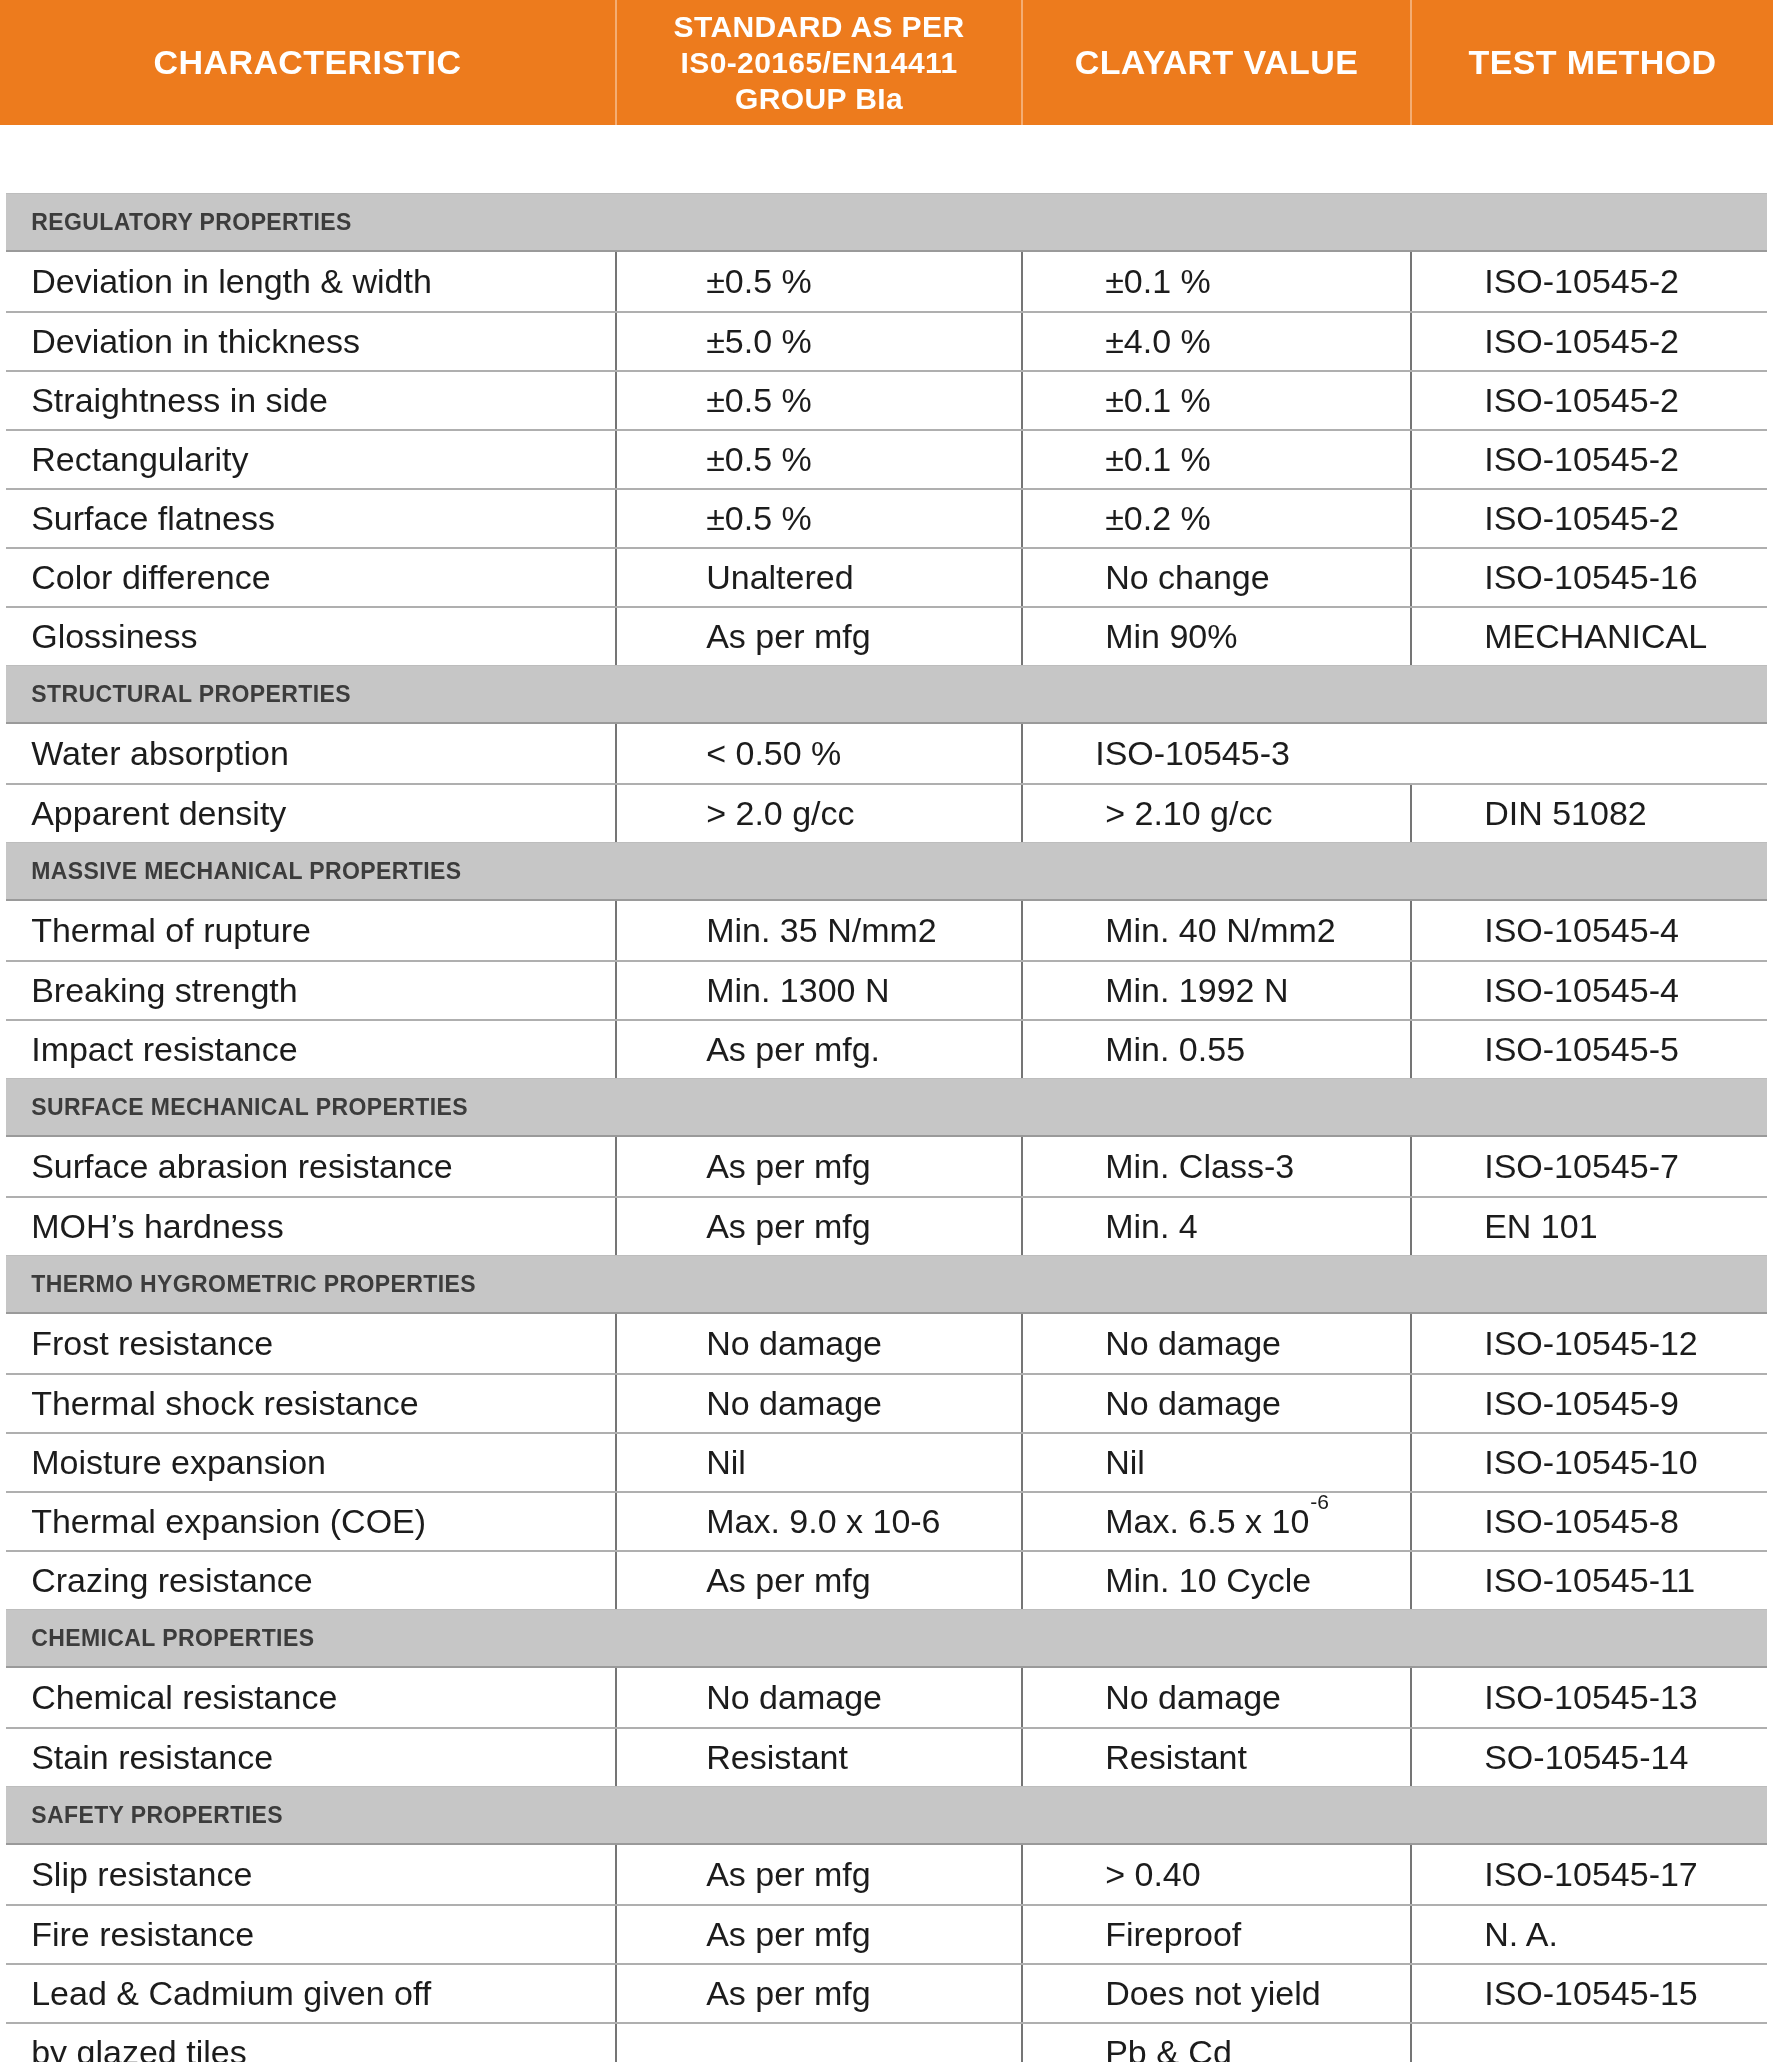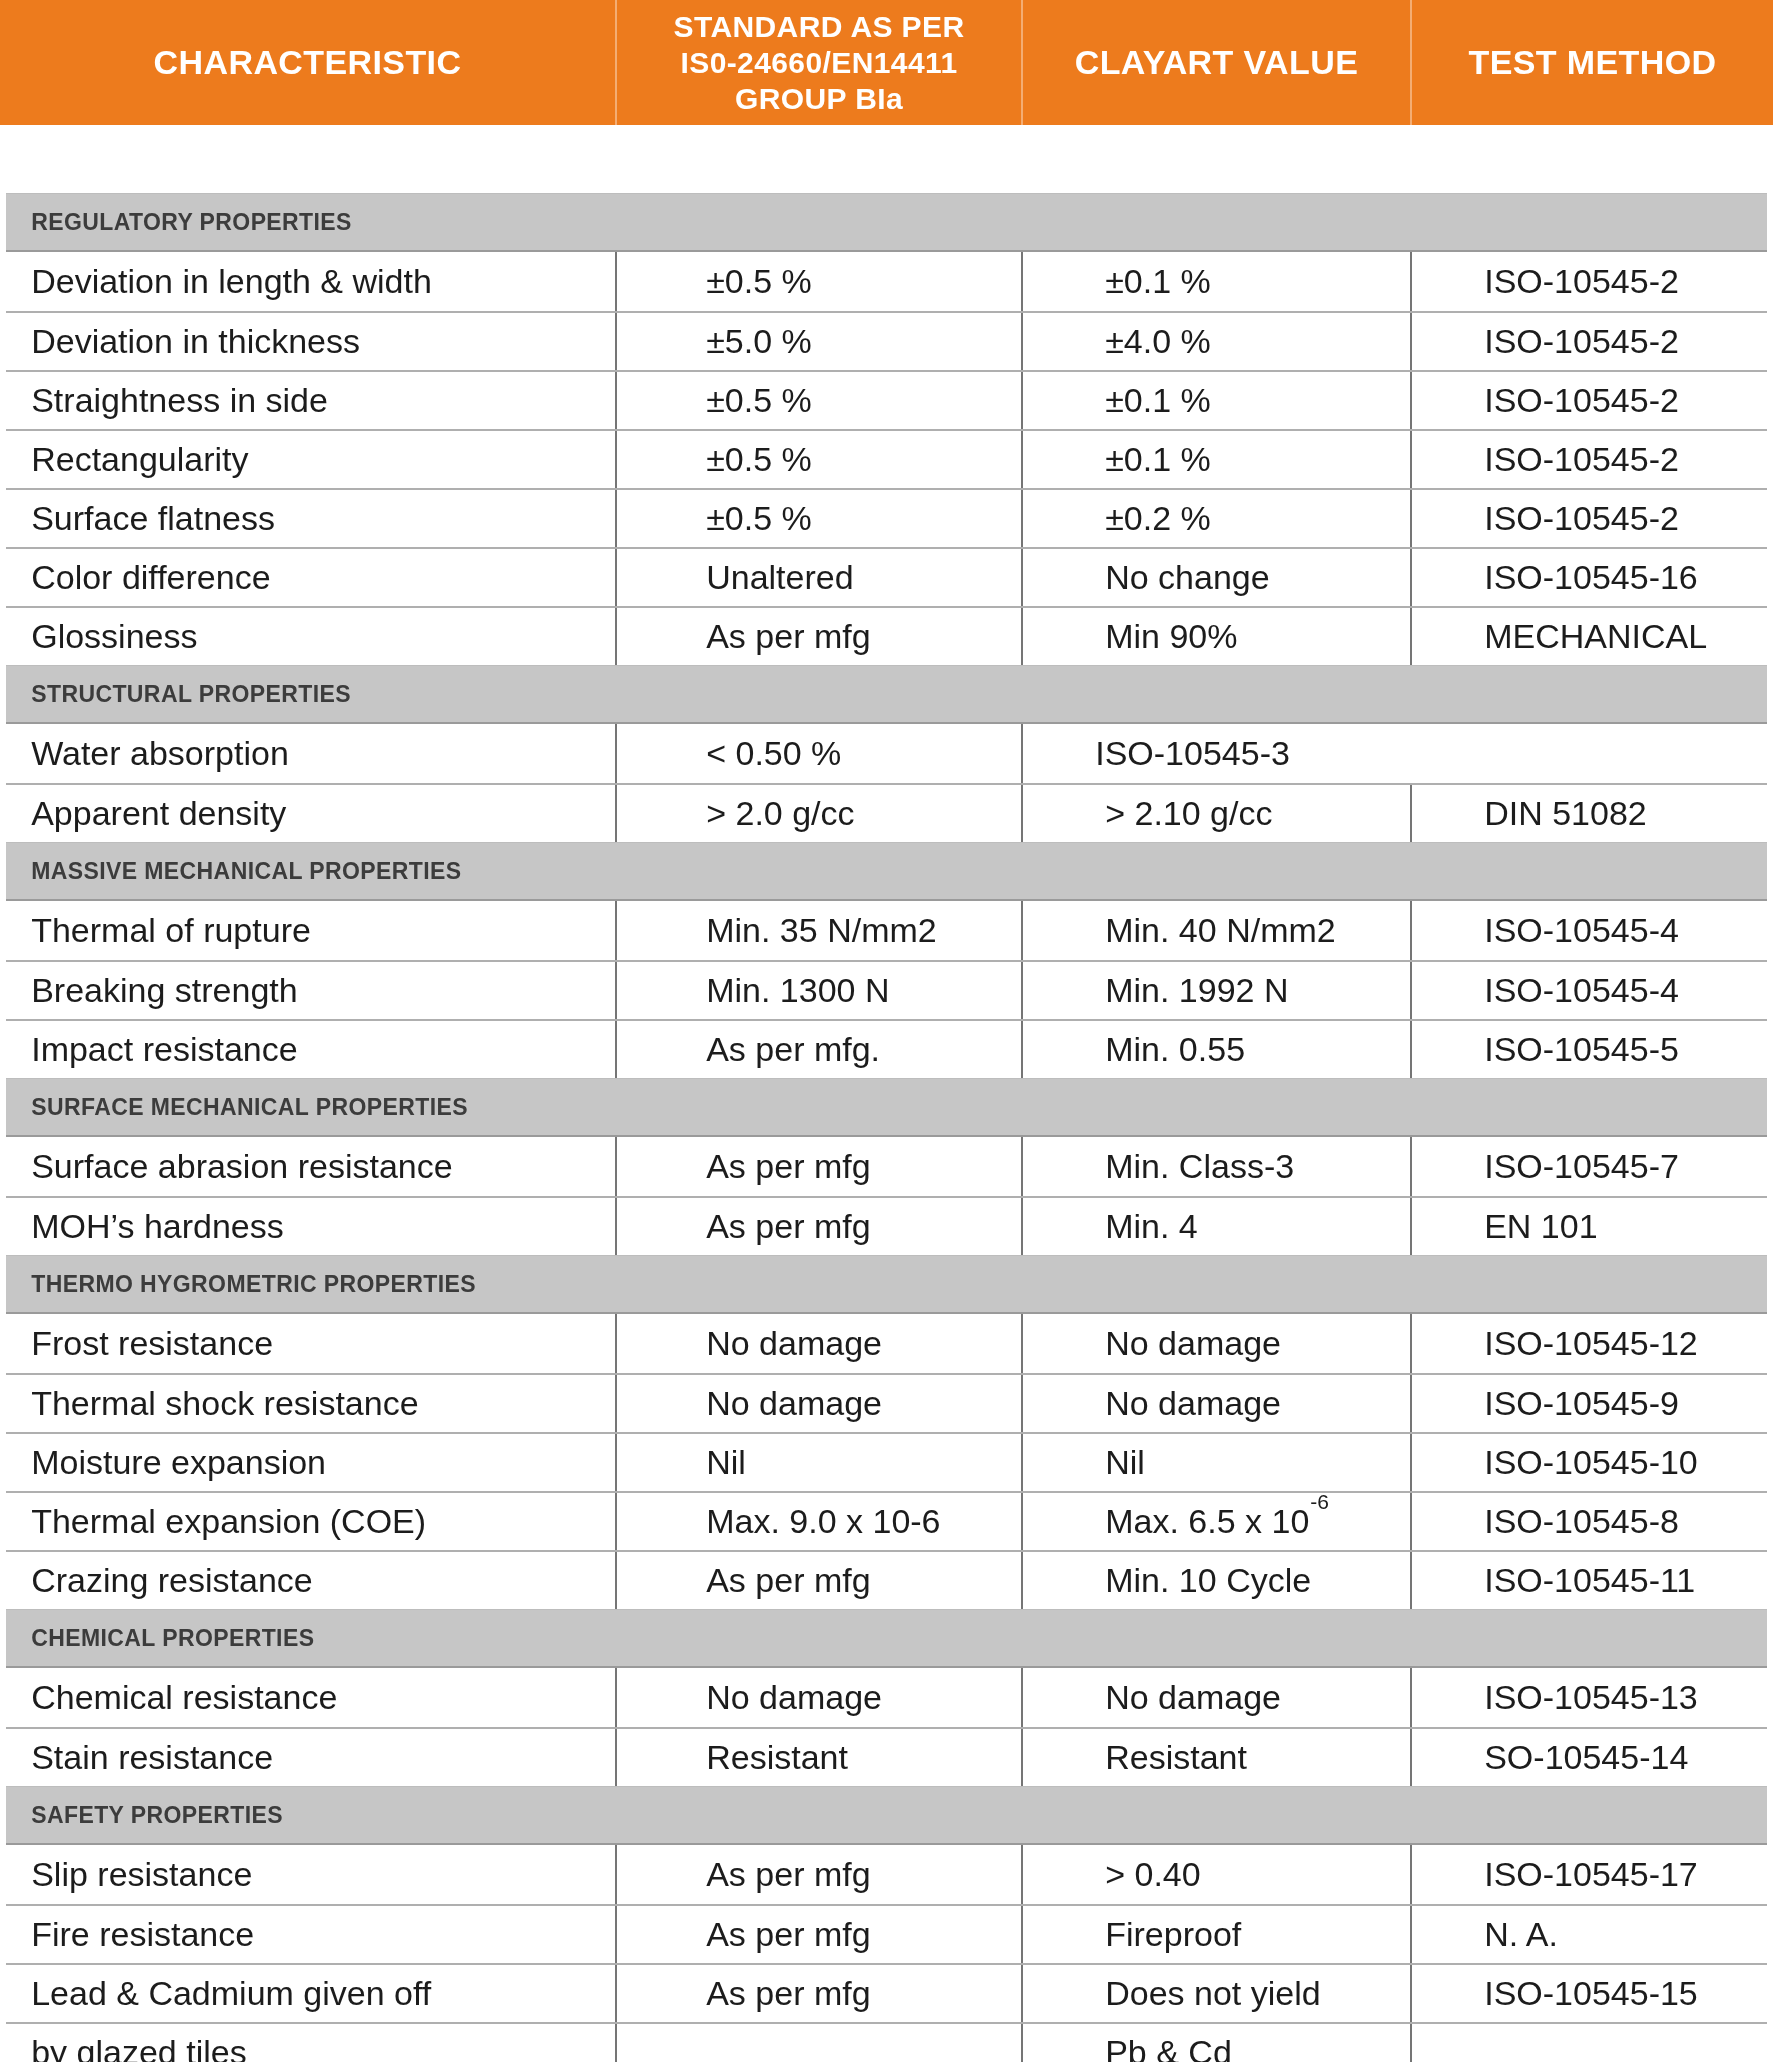--- a/index.html
+++ b/index.html
@@ -62,21 +62,21 @@
 </head>
 <body style="--header-bg: #ED7B1D; --header-text: #FFFFFF; --band-bg: #C6C6C6; --band-text: #3C3C3C; --row-text: #1C1C1C; --h-line: #AFAFAF; --v-line: #757575; --band-edge: #9A9A9A;">
 
 <div class="page">
   <div class="hdr">
       <div class="hcell">
         <div>CHARACTERISTIC</div>
       </div>
       <div class="hcell mid">
         <div>STANDARD AS PER</div>
-        <div>IS0-24660/EN14411</div>
+        <div>IS0-20165/EN14411</div>
         <div>GROUP BIa</div>
       </div>
       <div class="hcell">
         <div>CLAYART VALUE</div>
       </div>
       <div class="hcell">
         <div>TEST METHOD</div>
       </div>
     </div>
   <div class="content">

